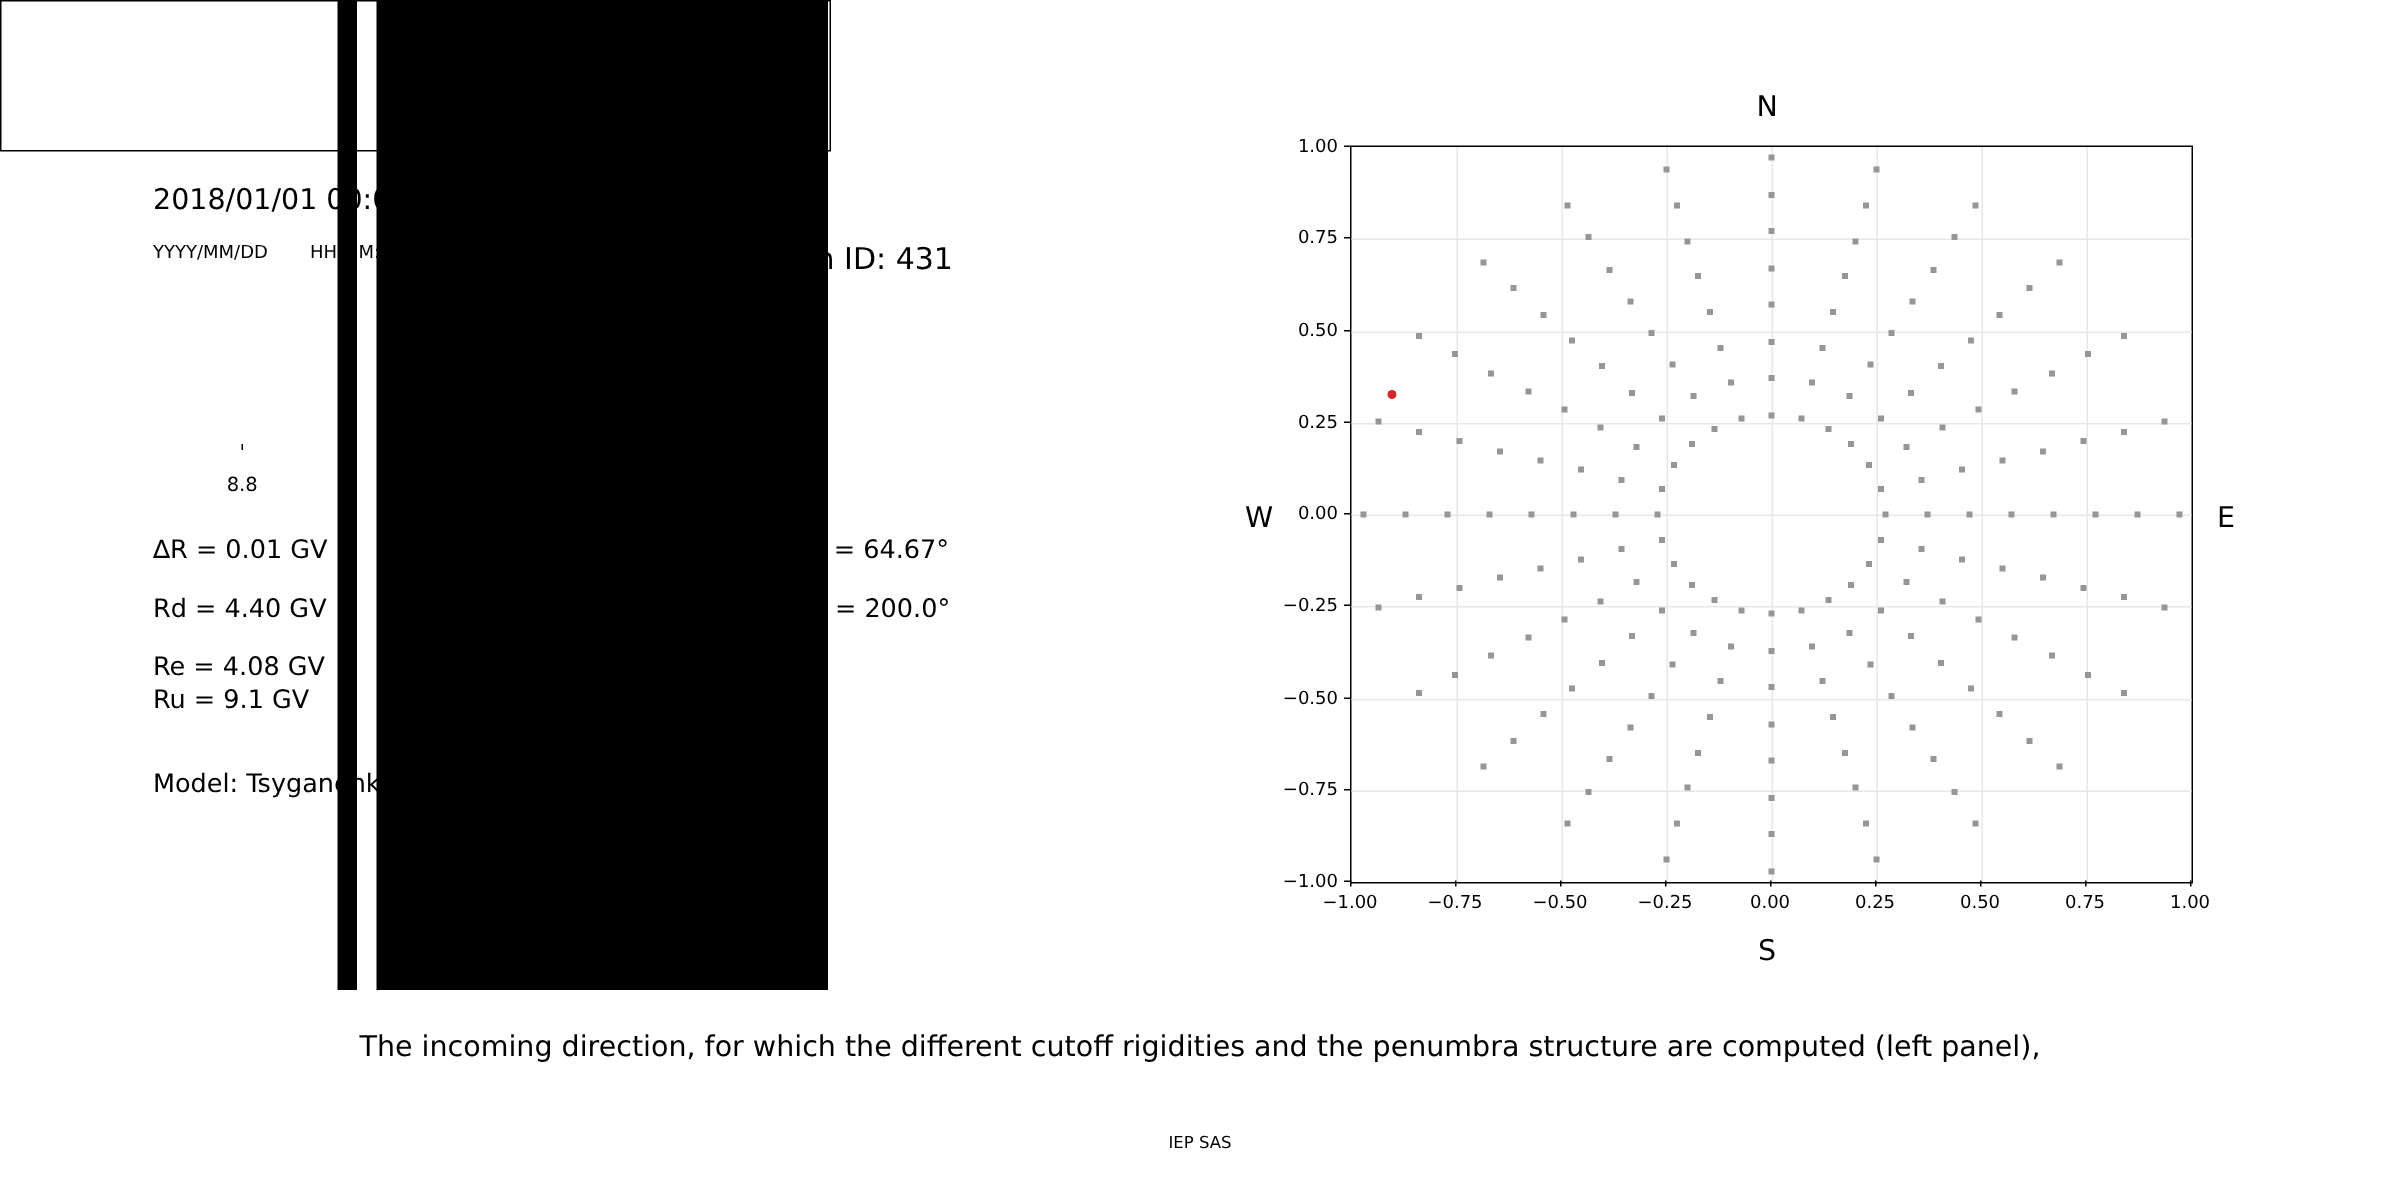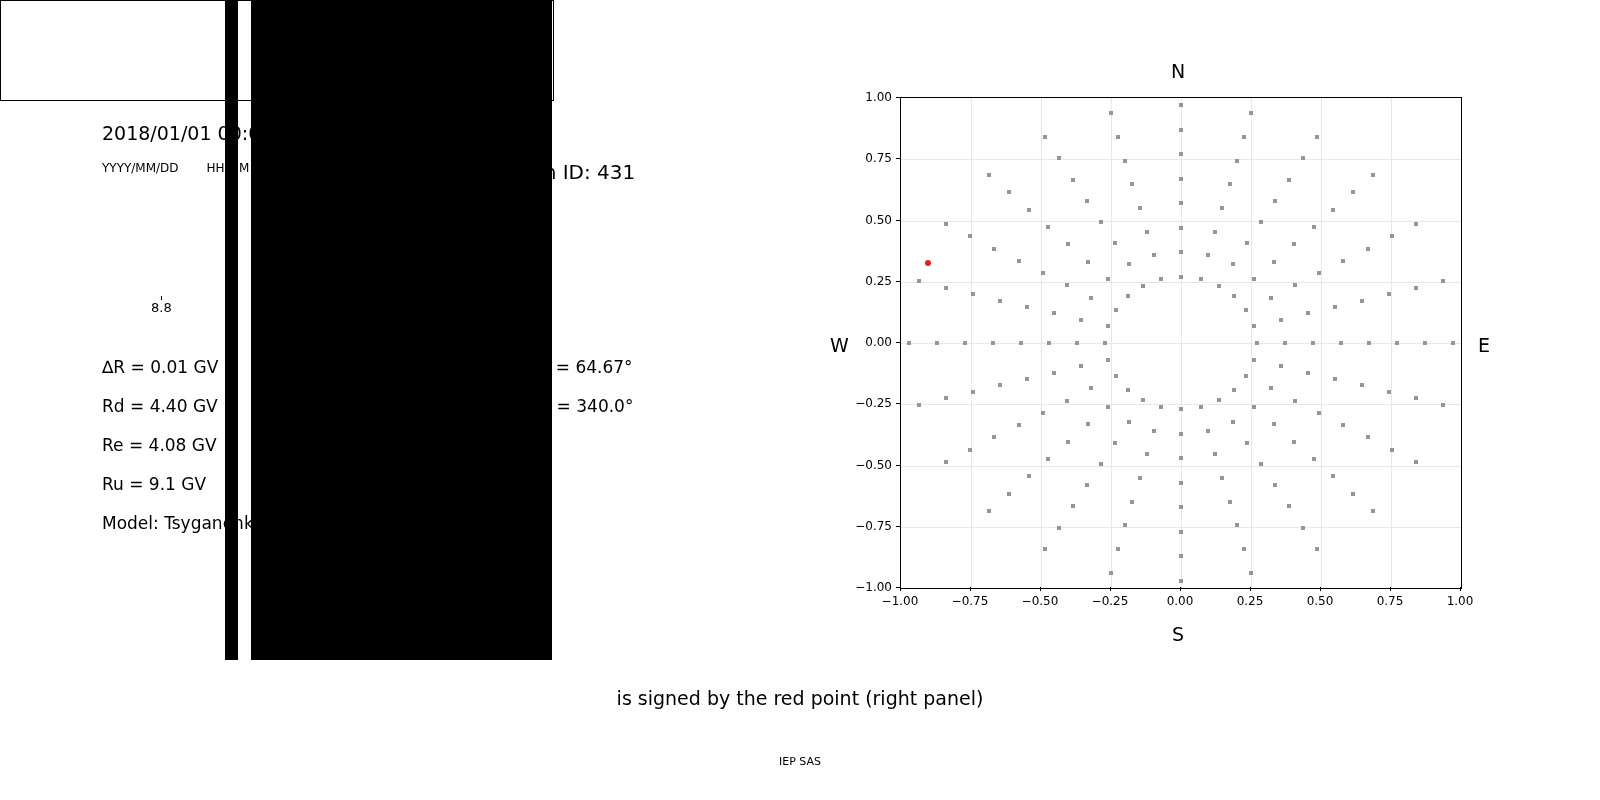--- a/index.html
+++ b/index.html
@@ -29,21 +29,21 @@
 
   
   #penumbra-axes{
     left:98px;top:195px;width:554px;height:101px;
     border:1px solid #000000;box-sizing:border-box;background:#ffffff;
   }
   .pen-band{position:absolute;top:0;height:100%;background:#000000;}
 
   #penumbra-ticks{left:98px;top:296px;width:554px;height:40px;}
   .ptick{position:absolute;top:0;width:1px;height:4px;background:#000;}
-  .plabel{position:absolute;top:4px;font-size:13px;color:#000;transform:translateX(-50%);white-space:nowrap;}
+  .plabel{position:absolute;top:20px;font-size:13px;color:#000;transform:translateX(-50%);white-space:nowrap;}
 
   .arrow-mark{position:absolute;font-size:13px;line-height:1;color:#000;}
   .arrow-label{position:absolute;font-size:11px;color:#000;transform:translateX(-50%);white-space:nowrap;}
 
   
   .info{position:absolute;font-size:17px;color:#000;white-space:nowrap;}
 
   
   #right-panel{left:830px;top:60px;width:700px;height:600px;}
 
@@ -107,26 +107,26 @@
       <div class="arrow-mark" style="left: 243.448px; top: 0px;">↑</div>
       <div class="arrow-label" style="left: 247.448px; top: 30px;">Re</div>
       <div class="arrow-mark" style="left: 249.793px; top: 0px;">↑</div>
       <div class="arrow-label" style="left: 253.793px; top: 30px;">Ru</div>
     </div>
 
   <div id="info-left-col">
       <div class="info" style="left: 102px; top: 357px;">∆R = 0.01 GV</div>
       <div class="info" style="left: 102px; top: 396px;">Rd = 4.40 GV</div>
       <div class="info" style="left: 102px; top: 435px;">Re = 4.08 GV</div>
-      <div class="info" style="left: 102px; top: 474px;">Ru = 9.1 GV</div>
+      <div class="info" style="left: 102px; top: 457px;">Ru = 9.1 GV</div>
       <div class="info" style="left: 102px; top: 513px;">Model: Tsyganenko 04</div>
     </div>
   <div id="info-right-col">
       <div class="info" style="left: 540px; top: 357px;">θ = 64.67°</div>
-      <div class="info" style="left: 540px; top: 396px;">φ = 340.0°</div>
+      <div class="info" style="left: 540px; top: 396px;">φ = 200.0°</div>
     </div>
 </div>
 
 <div class="abs" id="right-panel">
   <div id="polar-axes">
       <div class="grid-v" style="left: 70px;"></div>
       <div class="grid-v" style="left: 140px;"></div>
       <div class="grid-v" style="left: 210px;"></div>
       <div class="grid-v" style="left: 280px;"></div>
       <div class="grid-v" style="left: 350px;"></div>
@@ -369,15 +369,15 @@
     <div class="ytlabel" style="left: 18px; width: 44px; top: 220.75px;">0.25</div>
     <div class="ytick" style="left: 66px; top: 159.5px;"></div>
     <div class="ytlabel" style="left: 18px; width: 44px; top: 159.5px;">0.50</div>
     <div class="ytick" style="left: 66px; top: 98.25px;"></div>
     <div class="ytlabel" style="left: 18px; width: 44px; top: 98.25px;">0.75</div>
     <div class="ytick" style="left: 66px; top: 37px;"></div>
     <div class="ytlabel" style="left: 18px; width: 44px; top: 37px;">1.00</div>
   </div>
 
 <div class="abs" id="caption">
-  <div>is signed by the red point (right panel)</div>
+  <div>The incoming direction, for which the different cutoff rigidities and the penumbra structure are computed (left panel),</div>
 </div>
 <div class="abs" id="credit">IEP SAS</div>
 
 </body></html>

